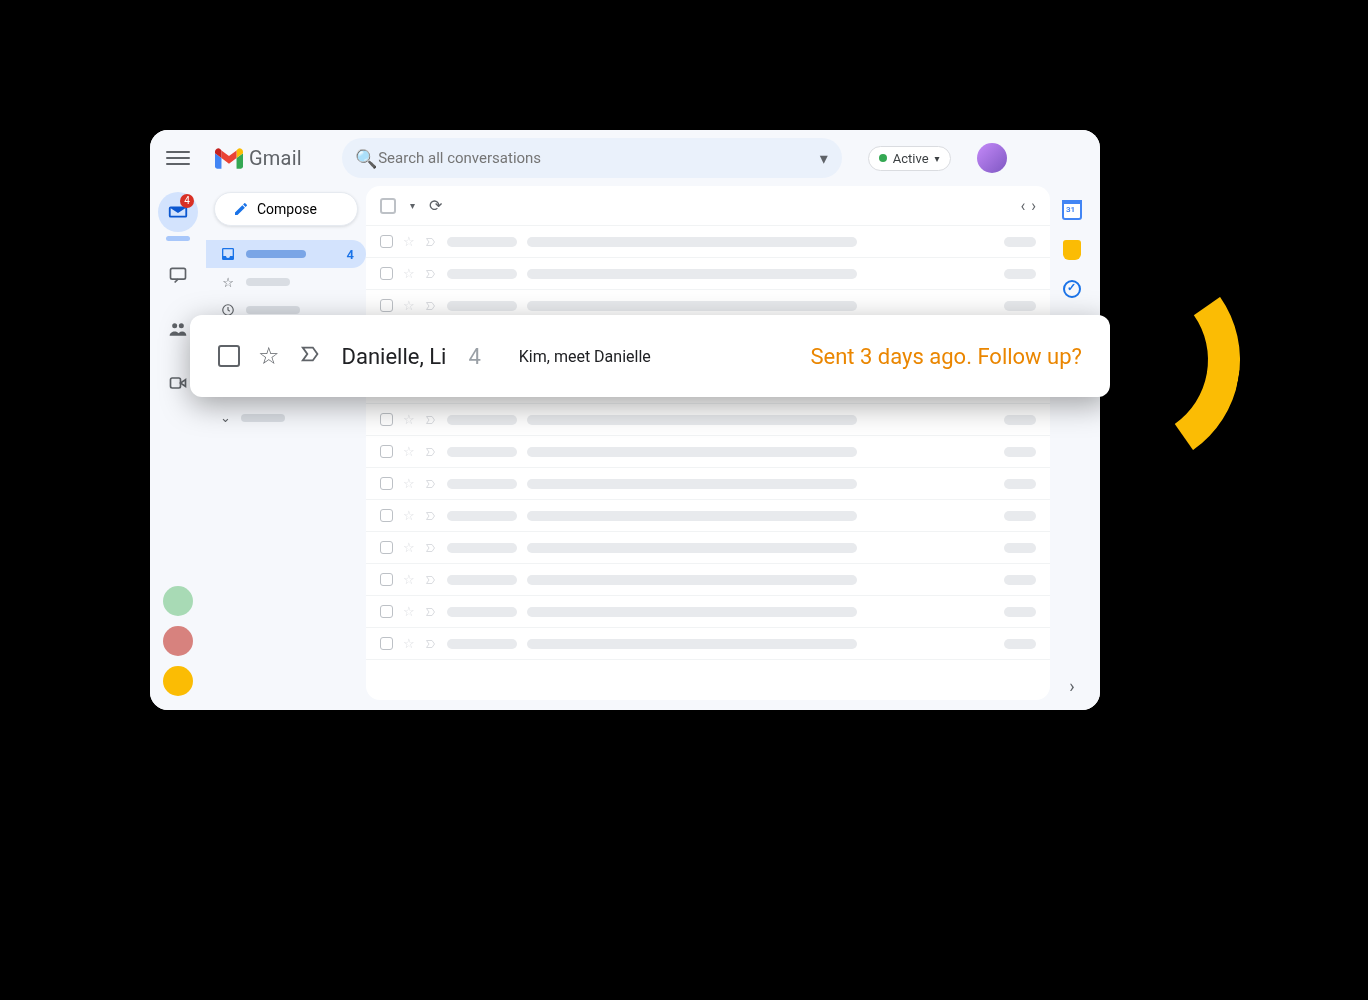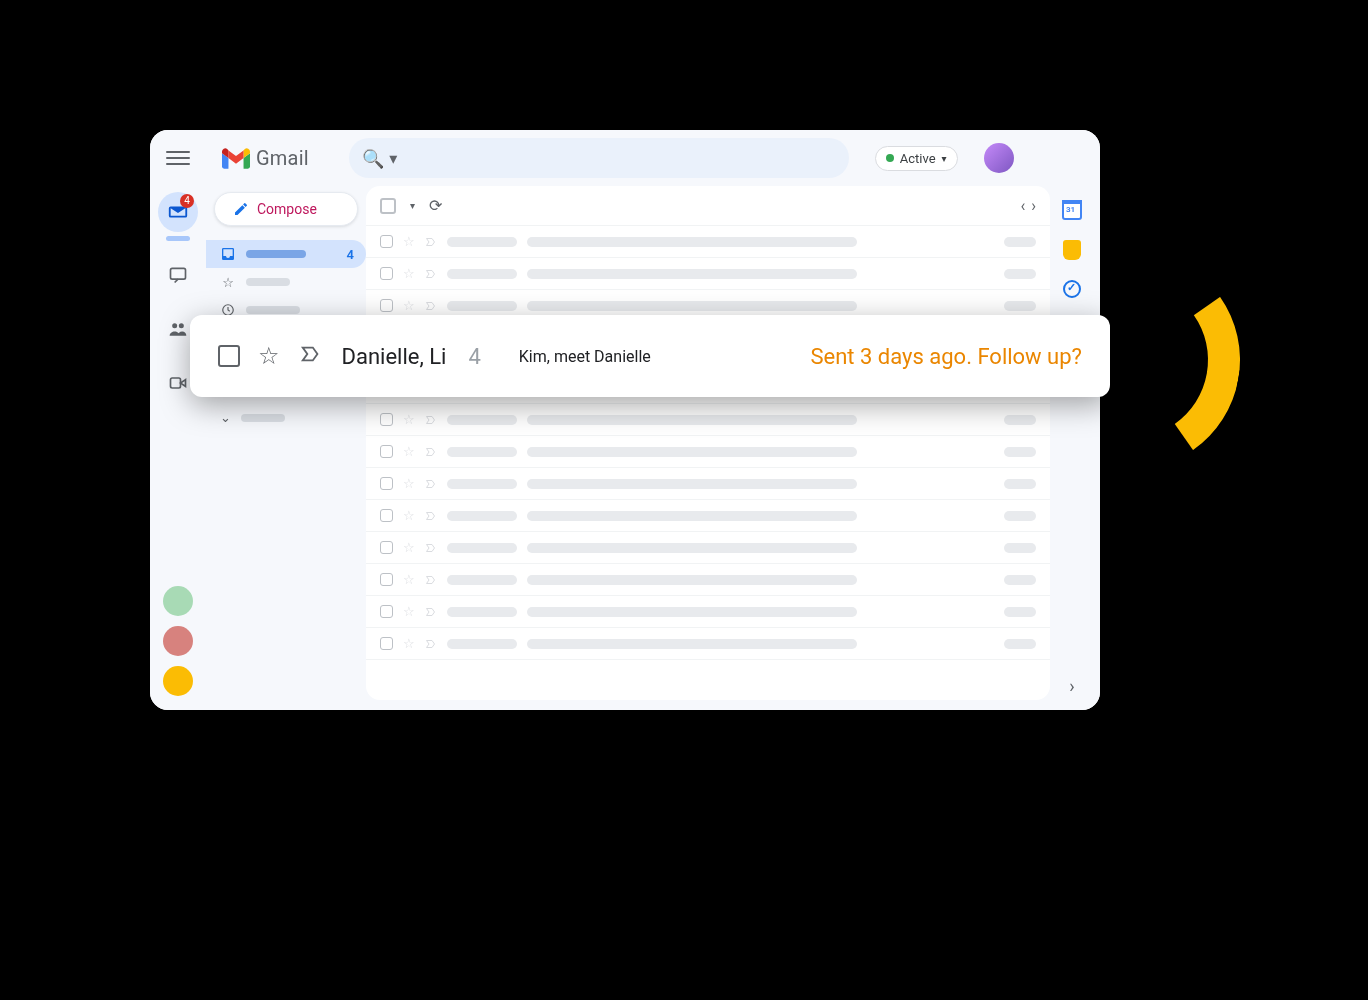--- a/index.html
+++ b/index.html
@@ -40,21 +40,21 @@
   .topbar {
     display: flex;
     align-items: center;
     padding: 12px 16px;
     gap: 16px;
     height: 56px;
     background: #f6f8fc;
   }
   .hamburger { width:24px; height:24px; display:flex; flex-direction:column; justify-content:center; gap:4px; cursor:pointer;}
   .hamburger span { display:block; height:2px; background:#5f6368; border-radius:1px; }
-  .brand { display:flex; align-items:center; gap:6px; margin-left: 16px; }
+  .brand { display:flex; align-items:center; gap:6px; margin-left: 9px; }
   .brand-name { font-size:20px; color:#5f6368; letter-spacing:0.2px; }
   .gmail-logo { width:28px; height:22px; position:relative; }
   .gmail-logo svg { width:100%; height:100%; }
 
   .search { flex:1; max-width: 500px; margin-left: 24px; background:#eaf1fb; border-radius:24px; height:40px; display:flex; align-items:center; padding:0 14px; color:#5f6368; }
   .search input { flex:1; border:0; background:transparent; font-size:15px; color:#5f6368; outline:none; }
   .search .drop { margin-left:4px; }
 
   .status-chip { margin-left: 10px; display:flex; align-items:center; gap:6px; border:1px solid #dadce0; border-radius:18px; padding:4px 10px; font-size:13px; color:#3c4043; cursor:pointer; background:#fff;text-align:right;}
   .status-dot { width:8px; height:8px; border-radius:50%; background:#34a853; }
@@ -69,21 +69,21 @@
   .rail-mail { background:#d3e3fd; color:#0b57d0; }
   .rail-mail .badge { position:absolute; top:2px; right:4px; background:#d93025; color:#fff; font-size:10px; border-radius:8px; min-width:14px; height:14px; line-height:14px; text-align:center; padding:0 2px;}
   .rail-mail-under { width:24px; height:5px; border-radius:3px; background:#a8c7fa; margin-top:-10px;}
   .rail .mini-avatar { width:30px; height:30px; border-radius:50%; background:#ccc; }
   .rail-bottom { margin-top:auto; margin-bottom:14px; display:flex; flex-direction:column; gap:10px; align-items:center;}
   .rail-bottom .mini-avatar:nth-child(1){background:#a8dab5;}
   .rail-bottom .mini-avatar:nth-child(2){background:#d7827e;}
   .rail-bottom .mini-avatar:nth-child(3){background:#fbbc04;}
 
   .sidebar { width: 160px; padding-top:6px; }
-  .compose { background:#fff; border:1px solid #e6eaf0; box-shadow:0 1px 3px rgba(60,64,67,0.15); border-radius:18px; padding:8px 18px; display:flex; align-items:center; gap:8px; font-size:14px; color:#be185d; cursor:pointer; margin:0 8px 14px 8px;}
+  .compose { background:#fff; border:1px solid #e6eaf0; box-shadow:0 1px 3px rgba(60,64,67,0.15); border-radius:18px; padding:8px 18px; display:flex; align-items:center; gap:8px; font-size:14px; color:#000000; cursor:pointer; margin:0 8px 14px 8px;}
   .nav-row { display:flex; align-items:center; gap:10px; padding:6px 12px 6px 14px; border-radius:0 16px 16px 0; font-size:13px; color:#5f6368; cursor:pointer;}
   .nav-row.active { background:#d3e3fd; color:#1a73e8; }
   .nav-row .bar { height:8px; border-radius:4px; background:#d9dde3; }
   .nav-row.active .bar { background:#7aa5e6; }
   .nav-row .count { margin-left:auto; font-weight:600; }
   .nav-icon { width:16px; height:16px; display:flex; align-items:center; justify-content:center;}
   .expand-row { display:flex; align-items:center; gap:10px; padding:6px 14px; color:#5f6368; font-size:13px;}
 
   .content { flex:1; padding:0 6px 0 0; display:flex; }
   .list-panel { flex:1; background:#fff; border-radius:14px; margin:0 0 10px 0; display:flex; flex-direction:column; overflow:hidden; }
@@ -154,20 +154,21 @@
             <path fill="#34A853" d="M40 40h8a4 4 0 0 0 4-4V11l-12 9"></path>
             <path fill="#FBBC04" d="M40 6v14l12-9V8a6 6 0 0 0-9.6-4.8"></path>
             <path fill="#EA4335" d="M12 20V6l14 10.5L40 6v14L26 30.5"></path>
             <path fill="#C5221F" d="M0 8v3l12 9V6L9.6 3.2A6 6 0 0 0 0 8"></path>
           </svg>
       </div>
       <span class="brand-name">Gmail</span>
     </div>
     <div class="search">
       <span style="font-size:18px;">🔍</span>
+      <input placeholder="Search all conversations" style="">
       <span class="drop">▾</span>
     </div>
     <div class="status-chip">
       <span class="status-dot"></span>
       <span>Active</span>
       <span style="font-size:10px;">▾</span>
     </div>
     <div class="avatar"></div>
   </div>
 

